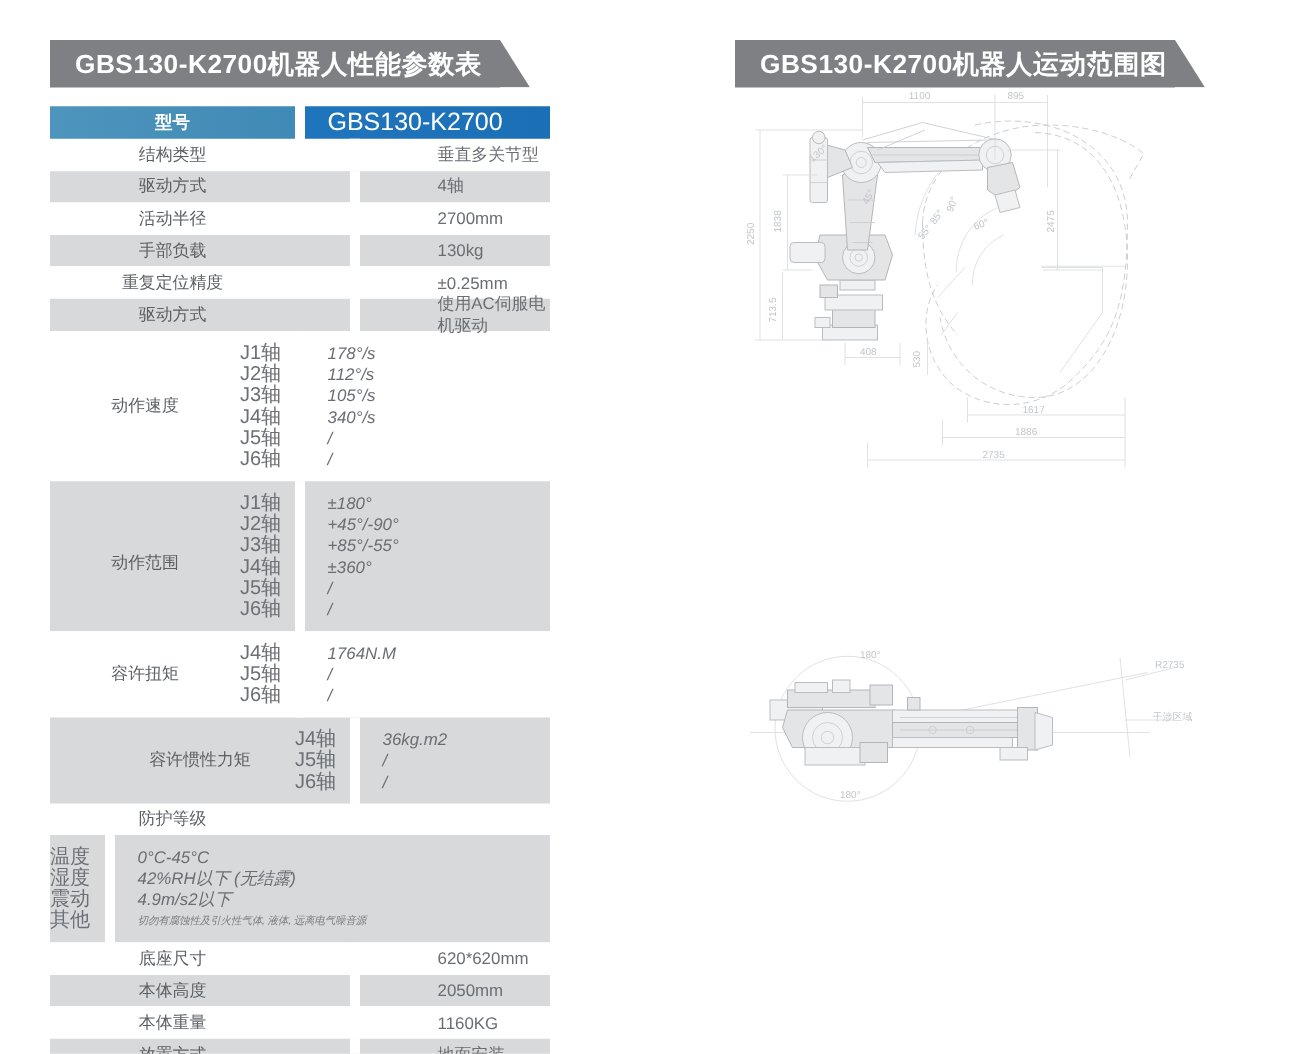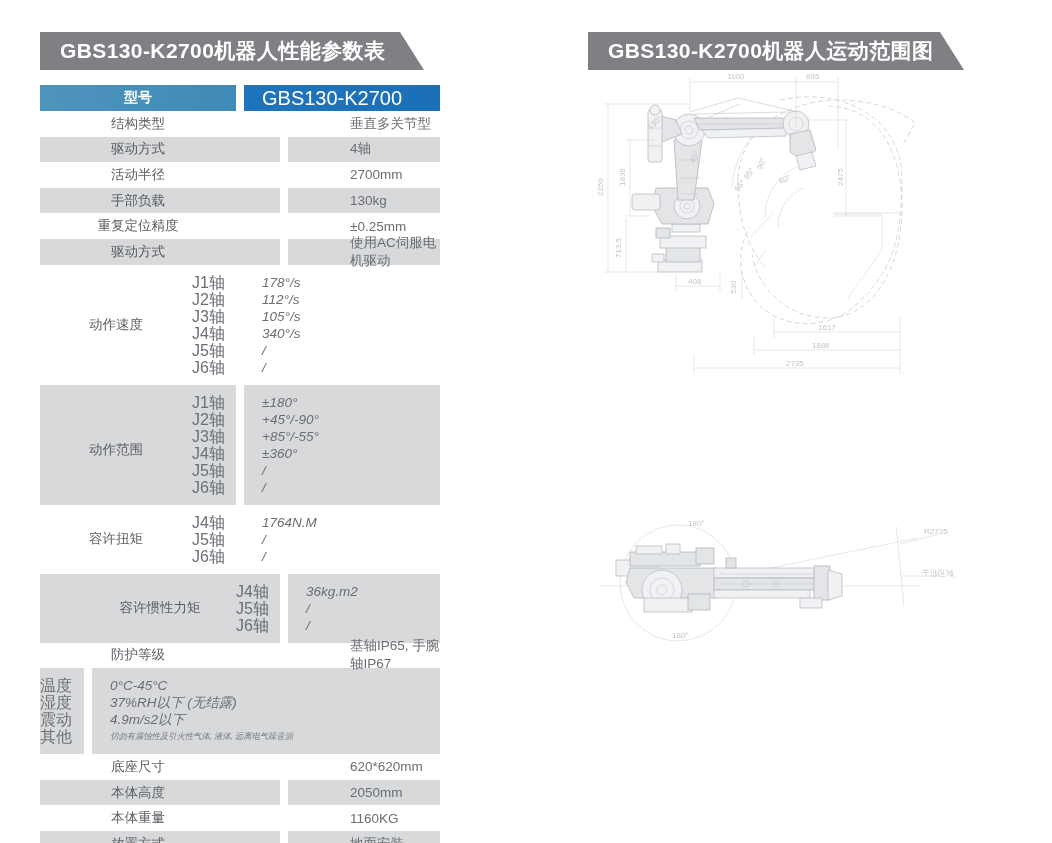--- a/index.html
+++ b/index.html
@@ -189,33 +189,32 @@
         <div class="gap"></div>
         <div class="c-value multi">
           <div>36kg.m2</div>
           <div>/</div>
           <div>/</div>
         </div>
       </div>
       <div class="row white simple">
         <div class="c-label">防护等级</div>
         <div class="gap"></div>
-        <div class="c-value">基轴IP65, 手腕轴IP67</div>
       </div>
       <div class="row alt">
         <div class="c-axis">
           <div>温度</div>
           <div>湿度</div>
           <div>震动</div>
           <div>其他</div>
         </div>
         <div class="gap"></div>
         <div class="c-value multi">
           <div>0°C-45°C</div>
-          <div>37%RH以下 (无结露)</div>
+          <div>42%RH以下 (无结露)</div>
           <div>4.9m/s2以下</div>
           <div class="tiny">切勿有腐蚀性及引火性气体, 液体, 远离电气噪音源</div>
         </div>
       </div>
       <div class="row white simple">
         <div class="c-label">底座尺寸</div>
         <div class="gap"></div>
         <div class="c-value">620*620mm</div>
       </div>
       <div class="row alt simple">

